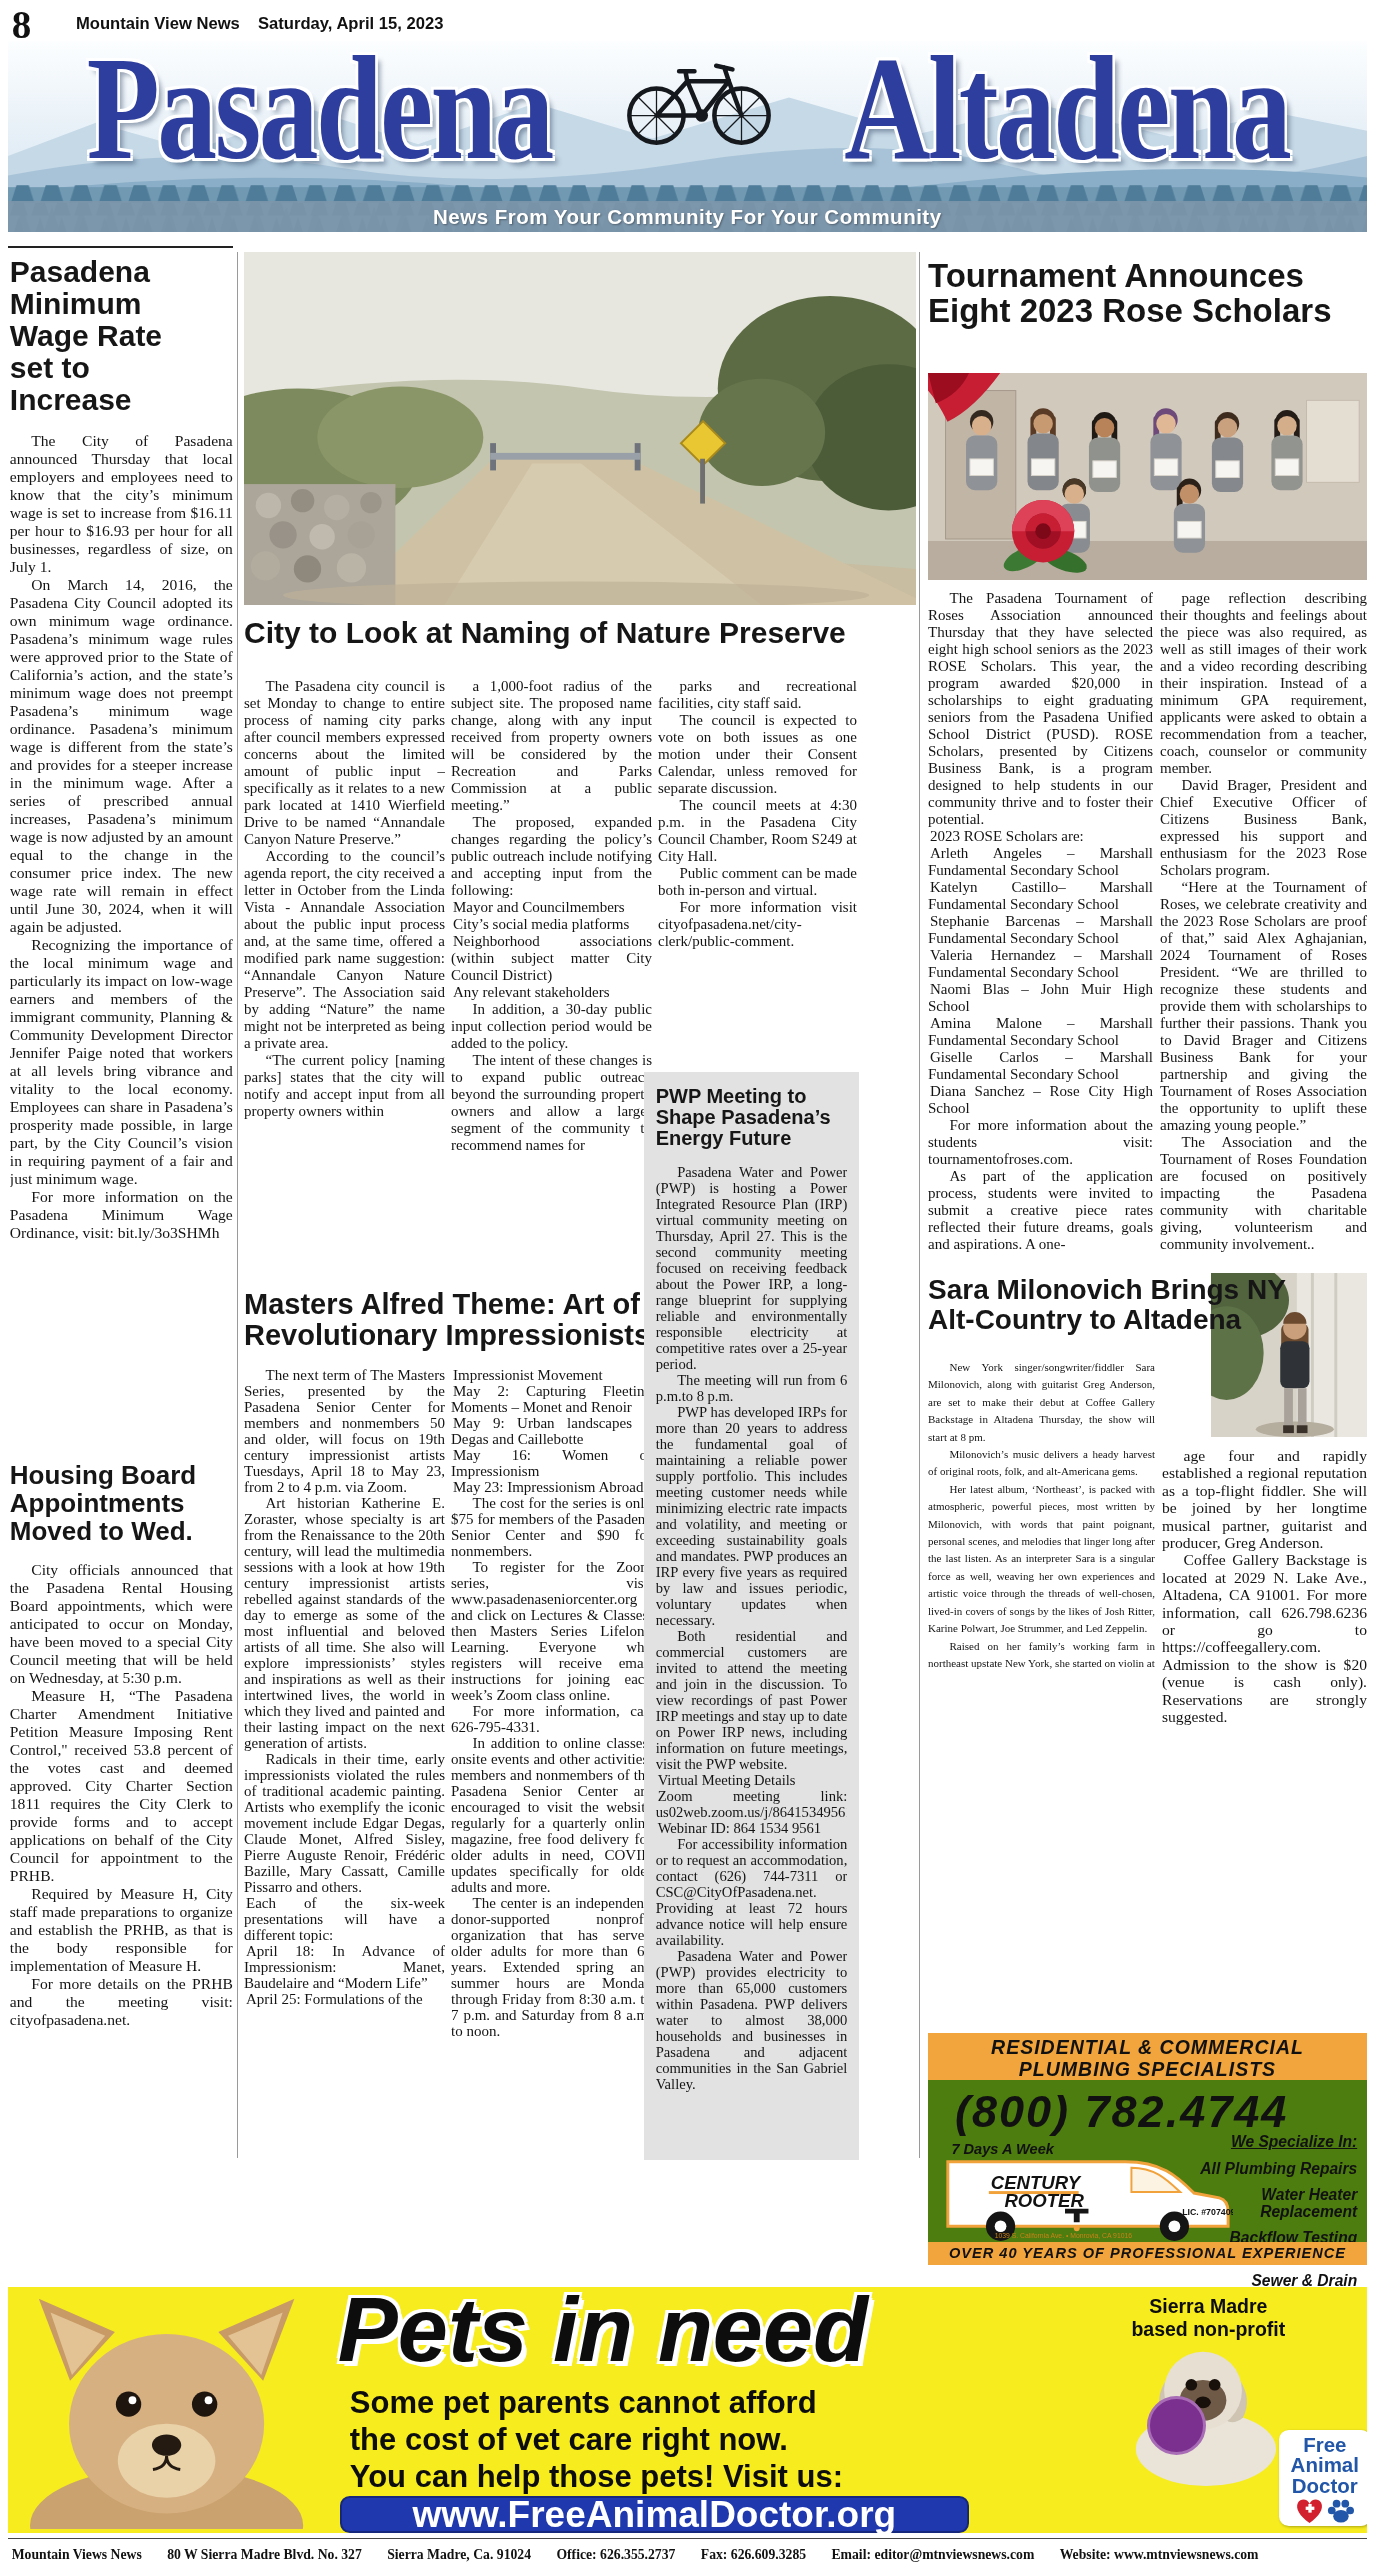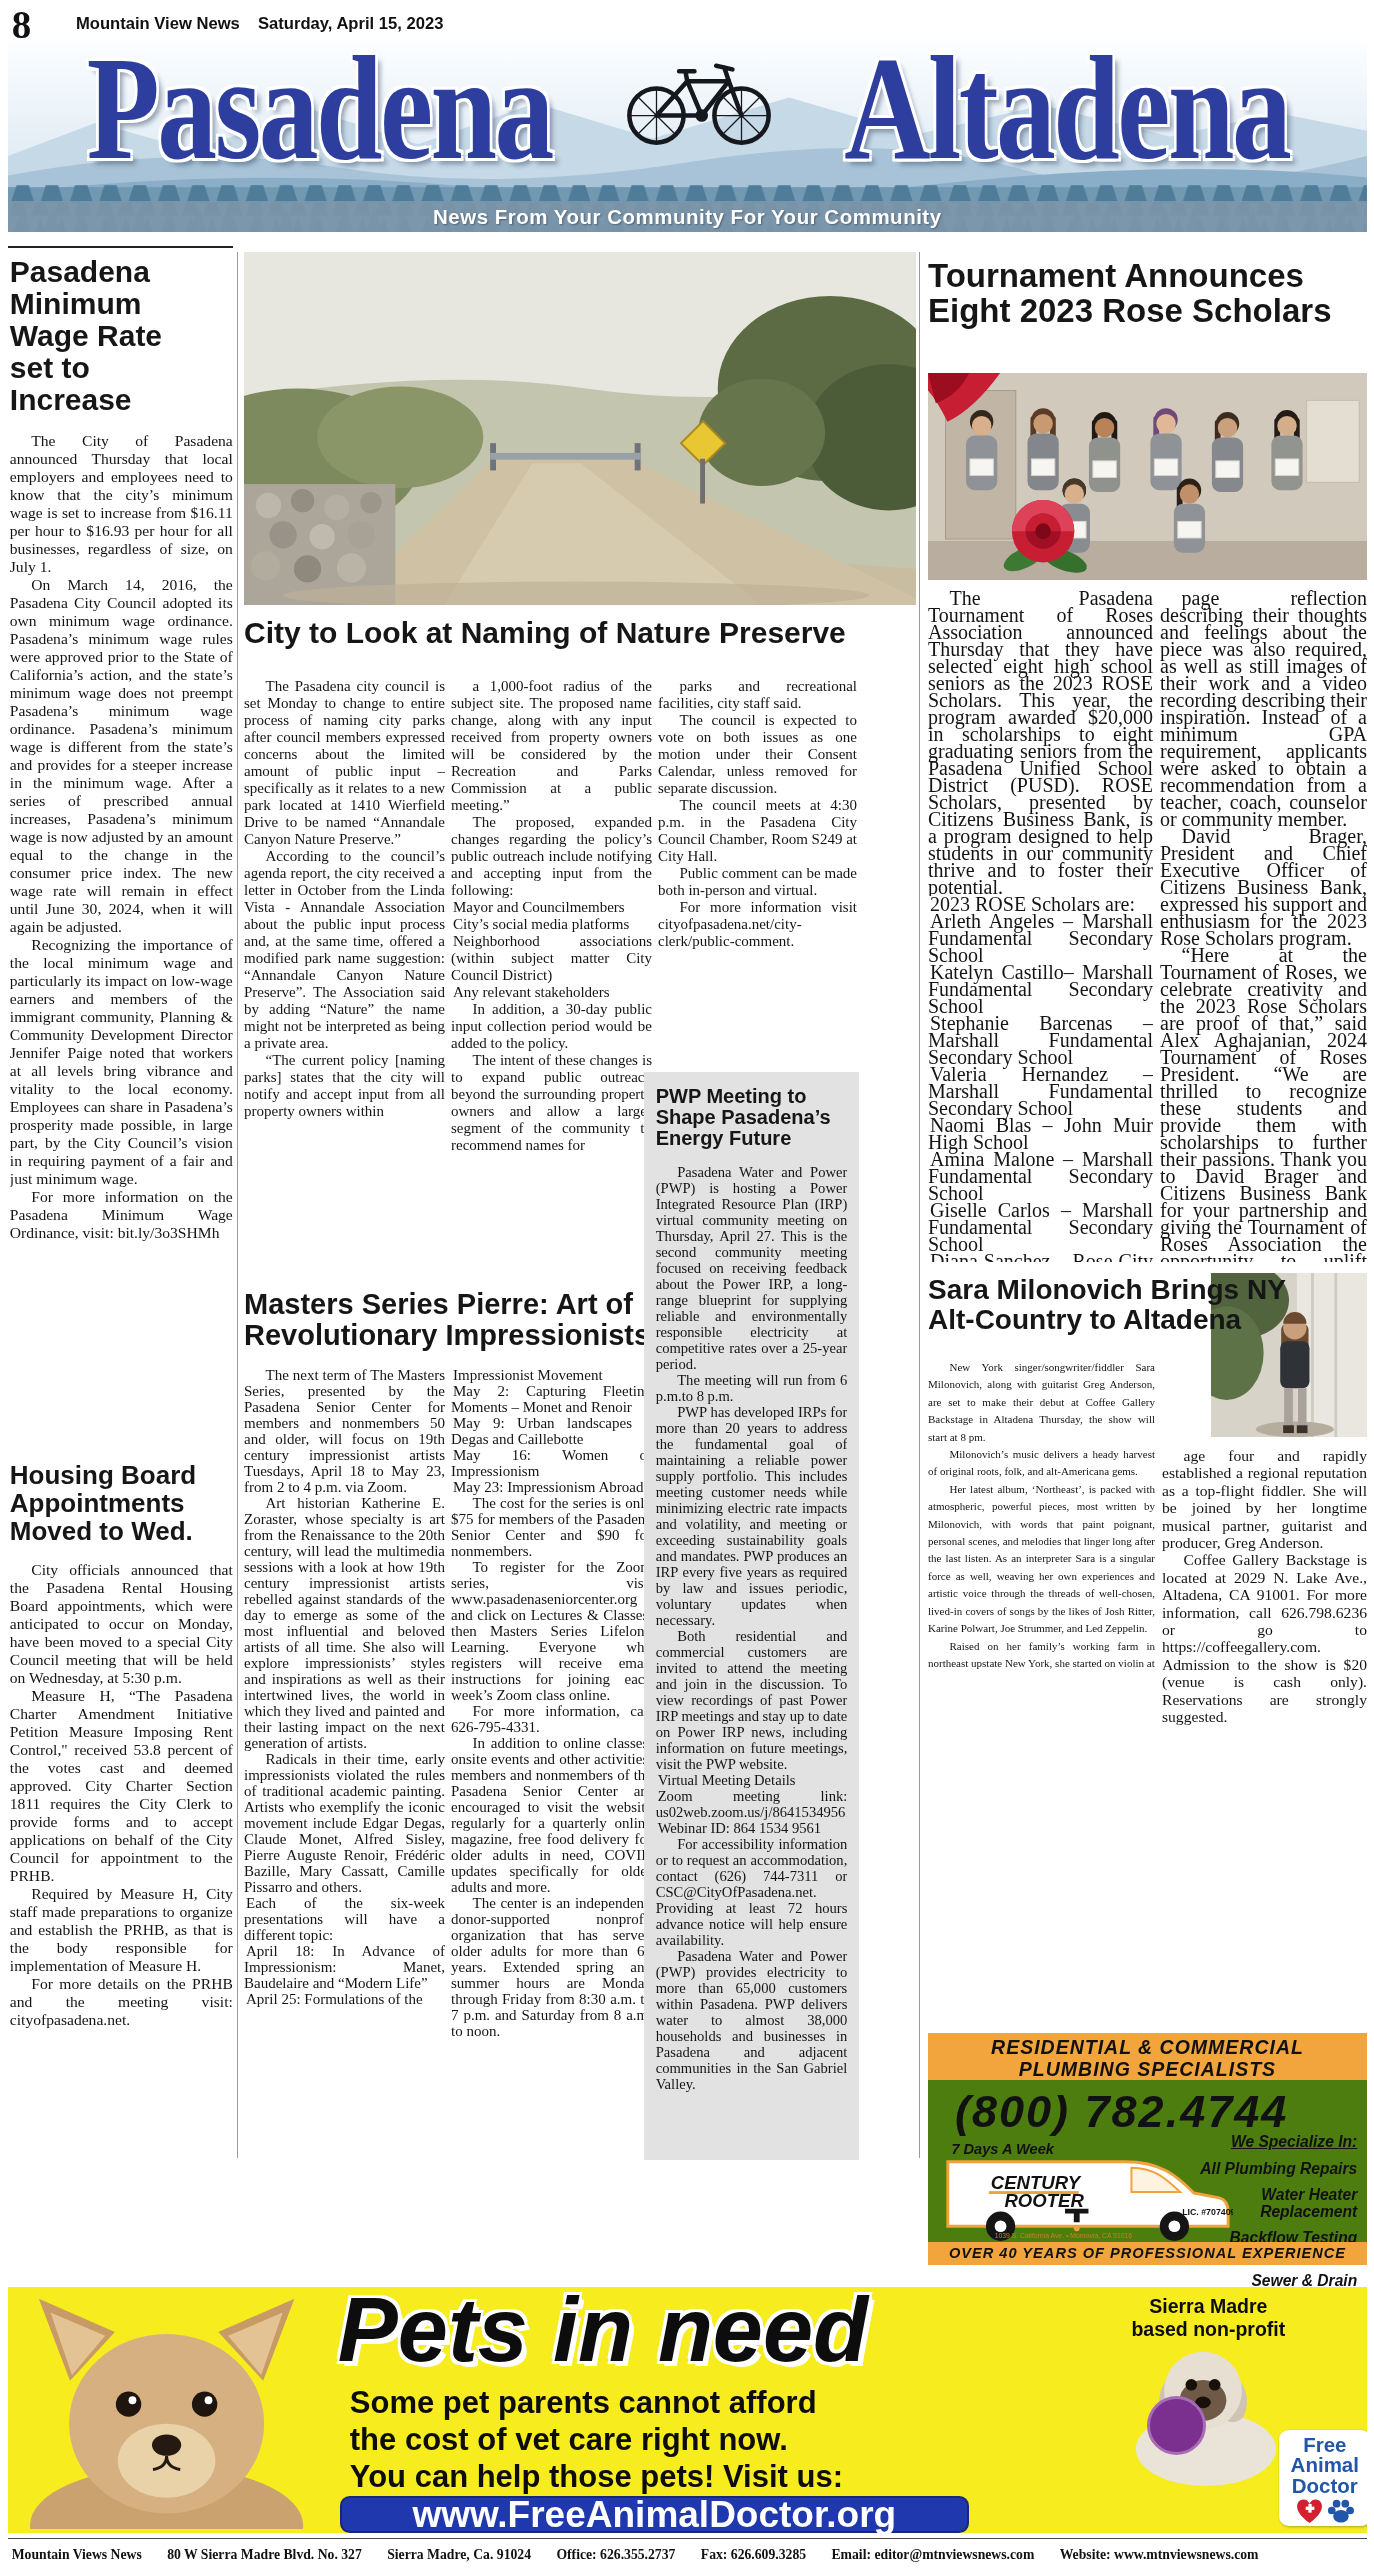--- a/index.html
+++ b/index.html
@@ -30,21 +30,21 @@
   .headline { font-family:"Liberation Sans","DejaVu Sans",sans-serif; font-weight:bold; color:#161616;
               line-height:1.07; margin:0; letter-spacing:0; }
   .hl-line { display:block; white-space:nowrap; }
   .body-text { text-align:justify; overflow:hidden; }
   .body-text p { margin:0; text-indent:21.5px; }
   .flush p { text-indent:2px; }
   .fs-left  { font-size:15.6px;   line-height:18px; }
   .fs-mid   { font-size:15px; line-height:17px; }
   .fs-mast  { font-size:15px; line-height:16px; }
   .fs-pwp   { font-size:14.6px;   line-height:16px; }
-  .fs-right { font-size:20px; line-height:17px; }
+  .fs-right { font-size:15px; line-height:17px; }
 
   .pwp-box { background:#e2e2e2; box-sizing:border-box; padding:13.7px 11.7px; }
 
   
   .plumb { background:#4d7c0f; font-family:"Liberation Sans",sans-serif; }
   .plumb-band { position:absolute; left:0; width:100%; background:#f2a53c; color:#111; text-align:center;
                 font-weight:bold; font-style:italic; letter-spacing:1px; }
   .plumb-phone { position:absolute; font:bold italic 45px "Liberation Sans",sans-serif; letter-spacing:2px; color:#111; }
   .plumb-days { position:absolute; font:bold italic 14.6px "Liberation Sans",sans-serif; color:#111; line-height:1.3; }
   .plumb-right { position:absolute; text-align:right; color:#111; }
@@ -212,21 +212,21 @@
   </div>
   <div class="abs body-text fs-mid" style="left:658px;top:678px;width:199px;height:383px;">
       <p>parks and recreational facilities, city staff said.</p>
       <p>The council is expected to vote on both issues as one motion under their Consent Calendar, unless removed for separate discussion.</p>
       <p>The council meets at 4:30 p.m. in the Pasadena City Council Chamber, Room S249 at City Hall.</p>
       <p>Public comment can be made both in-person and virtual.</p>
       <p>For more information visit cityofpasadena.net/city-clerk/public-comment.</p>
     </div>
 
   <h1 class="headline abs" style="left:244px;top:1289px;font-size:29px;">
-    <span class="hl-line">Masters Series Pierre: Art of</span>
+    <span class="hl-line">Masters Alfred Theme: Art of</span>
     <span class="hl-line">Revolutionary Impressionists</span>
   </h1>
   <div class="abs" style="left:244px;top:1367px;width:201px;height:793px;overflow:hidden;">
     <div class="body-text fs-mast">
         <p>The next term of The Masters Series, presented by the Pasadena Senior Center for members and nonmembers 50 and older, will focus on 19th century impressionist artists Tuesdays, April 18 to May 23, from 2 to 4 p.m. via Zoom.</p>
         <p>Art historian Katherine E. Zoraster, whose specialty is art from the Renaissance to the 20th century, will lead the multimedia sessions with a look at how 19th century impressionist artists rebelled against standards of the day to emerge as some of the most influential and beloved artists of all time. She also will explore impressionists’ styles and inspirations as well as their intertwined lives, the world in which they lived and painted and their lasting impact on the next generation of artists.</p>
         <p>Radicals in their time, early impressionists violated the rules of traditional academic painting. Artists who exemplify the iconic movement include Edgar Degas, Claude Monet, Alfred Sisley, Pierre Auguste Renoir, Frédéric Bazille, Mary Cassatt, Camille Pissarro and others.</p>
       </div>
     <div class="body-text fs-mast flush">
         <p>Each of the six-week presentations will have a different topic:</p>

